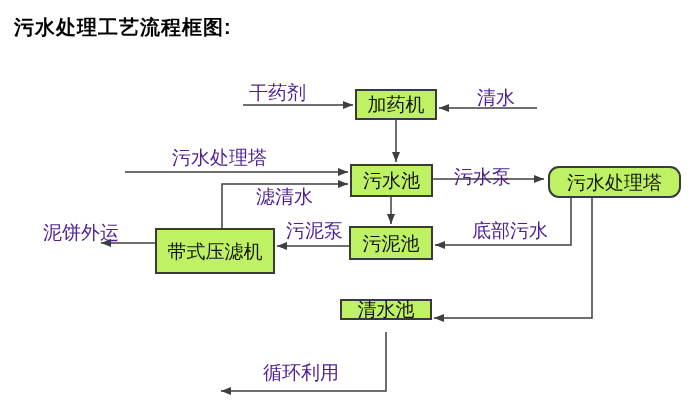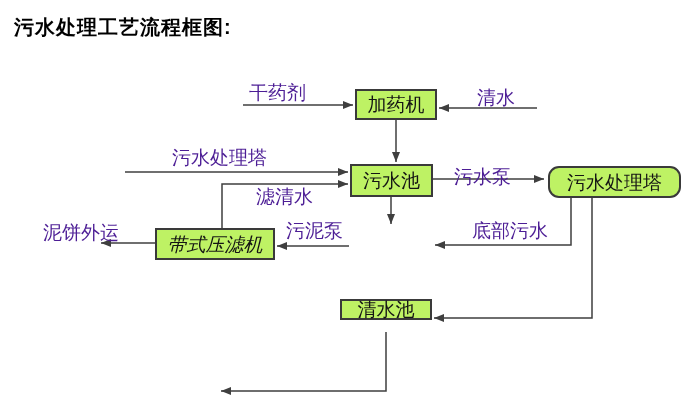--- a/index.html
+++ b/index.html
@@ -49,21 +49,21 @@
     position: absolute;
     font-size: 19px;
     color: #4c1d95;
     white-space: nowrap;
     line-height: 1;
   }
   
   .node-dosing   { left: 355px; top:  89px; width:  82px; height: 31px; }
   .node-sewage   { left: 350px; top: 164px; width:  83px; height: 33px; }
   .node-tower    { left: 548px; top: 166px; width: 133px; height: 32px; border-radius: 11px; }
-  .node-belt     { left: 155px; top: 228px; width: 120px; height: 32px; font-style: italic; }
+  .node-belt     { left: 155px; top: 228px; width: 120px; height: 46px; }
   .node-sludge   { left: 349px; top: 226px; width:  84px; height: 34px; }
   .node-clean    { left: 340px; top: 299px; width:  92px; height: 21px; }
   
   .lbl-dry-agent      { left: 249px; top:  83px; }
   .lbl-clean-water    { left: 477px; top:  88px; }
   .lbl-sand-sewage    { left: 172px; top: 148px; }
   .lbl-filtered-water { left: 256px; top: 187px; }
   .lbl-sewage-pump    { left: 454px; top: 147px; margin-top: 20px; }
   .lbl-sludge-pump    { left: 286px; top: 221px; }
   .lbl-mud-cake       { left:  23px; top: 223px; margin-left: 20px; }
@@ -96,24 +96,26 @@
       <path d="M571,197 V245 H435" marker-end="url(#arr)"></path>
       <path d="M592,197 V318 H434" marker-end="url(#arr)"></path>
       <path d="M386,332 V391 H221" marker-end="url(#arr)"></path>
     </g>
   </svg>
 
   <div class="node node-dosing">加药机</div>
   <div class="node node-sewage">污水池</div>
   <div class="node node-tower">污水处理塔</div>
   <div class="node node-belt">带式压滤机</div>
+  <div class="node node-sludge">污泥池</div>
   <div class="node node-clean">清水池</div>
 
   <div class="lbl lbl-dry-agent">干药剂</div>
   <div class="lbl lbl-clean-water">清水</div>
   <div class="lbl lbl-sand-sewage">污水处理塔</div>
   <div class="lbl lbl-filtered-water">滤清水</div>
   <div class="lbl lbl-sewage-pump">污水泵</div>
   <div class="lbl lbl-sludge-pump">污泥泵</div>
   <div class="lbl lbl-mud-cake">泥饼外运</div>
   <div class="lbl lbl-bottom-sewage">底部污水</div>
+  <div class="lbl lbl-recycle">循环利用</div>
 
 </div>
 
 </body></html>

